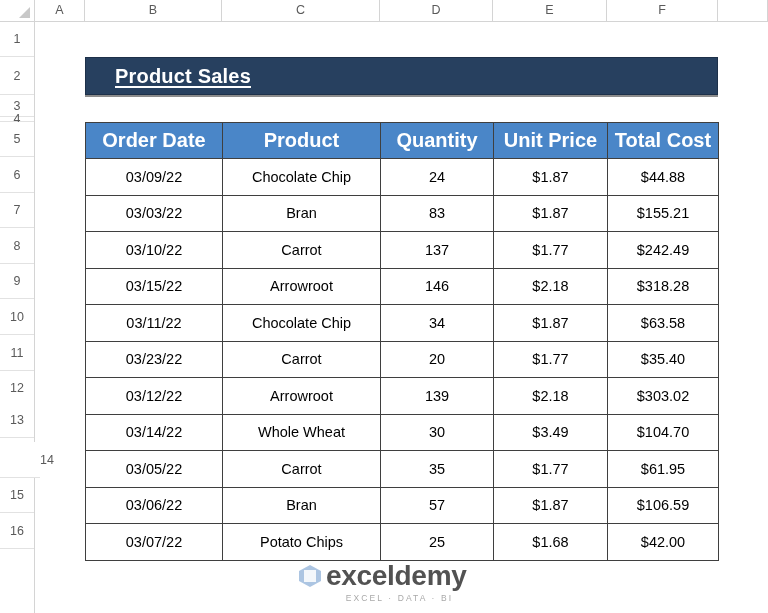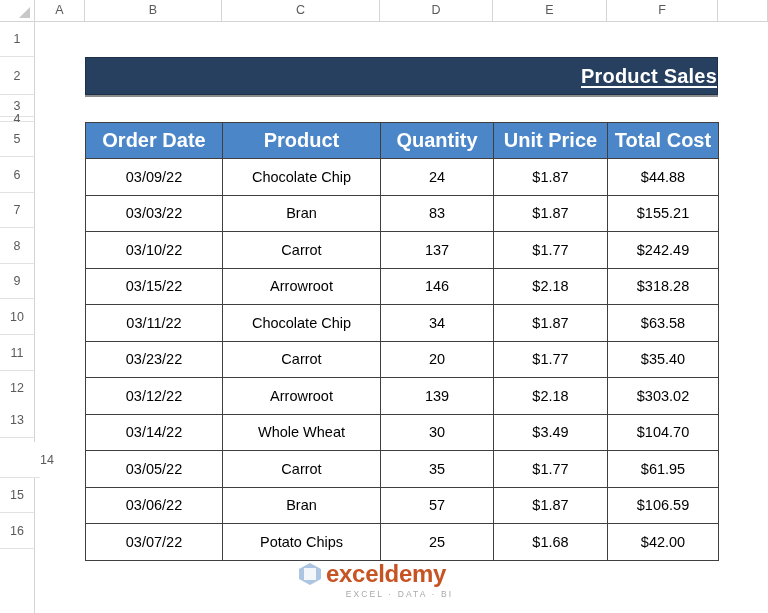--- a/index.html
+++ b/index.html
@@ -95,21 +95,21 @@
     position: absolute;
     left: 85px;
     top: 57px;
     width: 633px;
     height: 38px;
     background: #27405f;
     border: 1px solid #1d3049;
     box-sizing: border-box;
     display: flex;
     align-items: center;
-    justify-content: flex-end;
+    justify-content: flex-start;
     box-shadow: 0 2px 0 rgba(0,0,0,0.45);
     padding-left: 29px;
   }
   #title-text {
     color: #ffffff;
     font-size: 20px;
     font-weight: bold;
     text-decoration: underline;
     text-underline-offset: 3px;
     letter-spacing: 0.2px;
@@ -182,22 +182,22 @@
     content: "";
     position: absolute;
     left: 5px;
     top: 5px;
     width: 12px;
     height: 12px;
     background: #ffffff;
     opacity: .85;
   }
   #wm-name {
-    font-size: 24px;
-    color: #c2410c;
+    font-size: 28px;
+    color: #404040;
     font-weight: bold;
     letter-spacing: -0.3px;
     opacity: .9;
   }
   #wm-tag {
     margin-top: 1px;
     text-align: center;
     font-size: 8.5px;
     letter-spacing: 2.1px;
     color: #a9a9a9;

